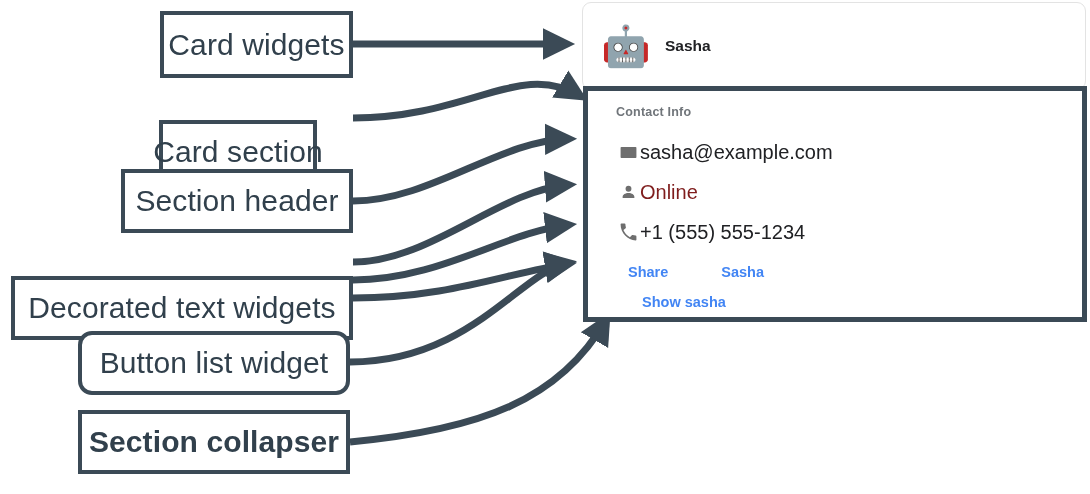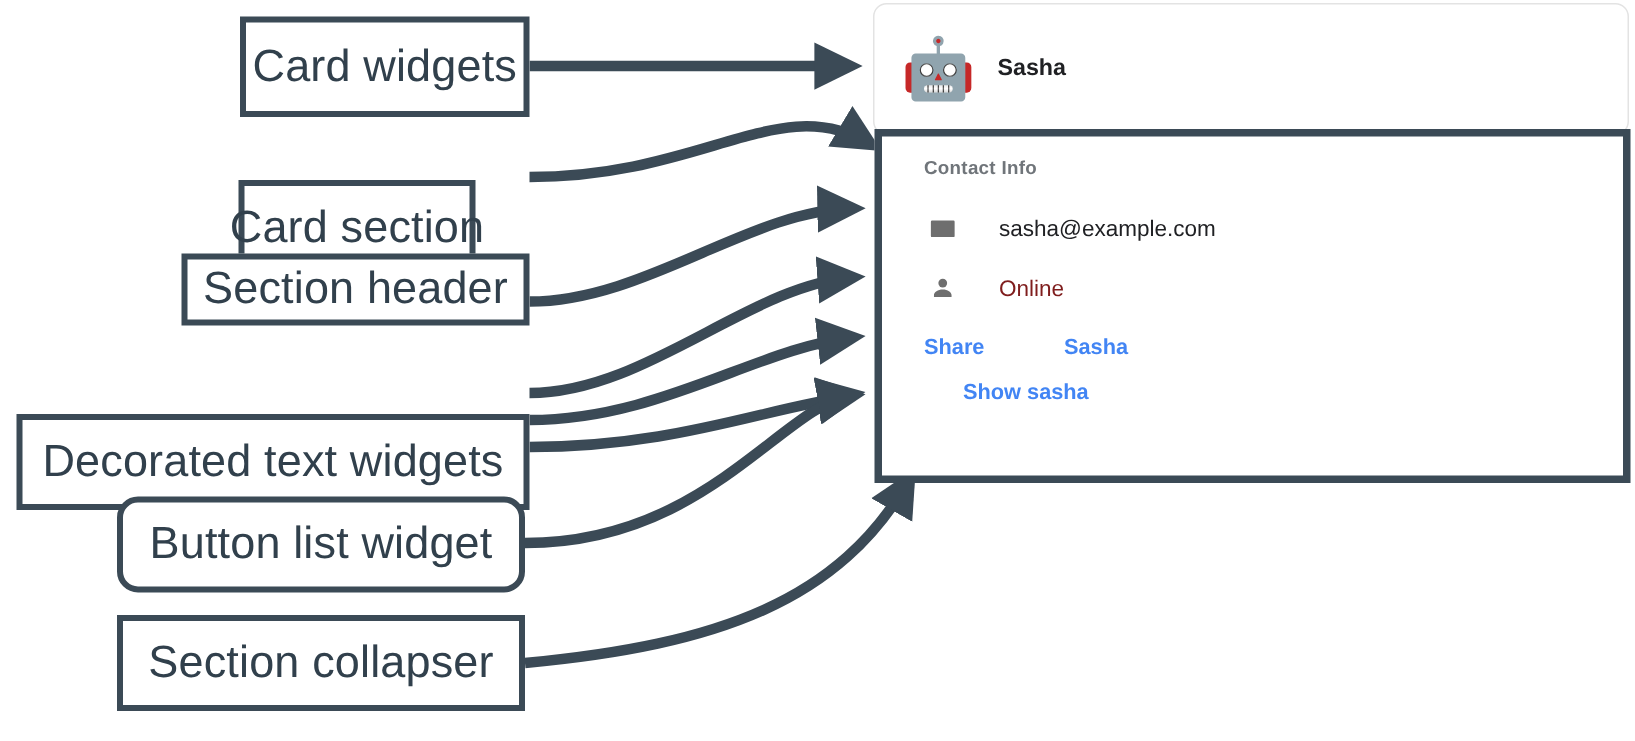--- a/index.html
+++ b/index.html
@@ -122,33 +122,32 @@
   .dt-icon {
     width: 24px;
     height: 24px;
     flex: 0 0 auto;
     display: flex;
     align-items: center;
     justify-content: center;
   }
   .dt-icon svg { display: block; }
   .dt-text {
-    margin-left: 26px;
-    font-size: 15px;
+    font-size: 20px;
     color: #202124;
     line-height: 1;
   }
   .dt-text.status-online { color: #7f1d1d; }
 
   .button-list {
     display: flex;
     align-items: center;
     height: 36px;
     margin-top: 2px;
-    margin-left: 0;
+    margin-left: 12px;
   }
   .btn-link {
     font-size: 14.5px;
     font-weight: bold;
     color: #4285f4;
     cursor: pointer;
   }
   .btn-link + .btn-link { margin-left: 53px; }
 
   .collapser {
@@ -191,33 +190,33 @@
   </svg>
 
   <div class="callout" style="left:160px; top:11px; width:193px; height:67px;">
     <span>Card widgets</span>
   </div>
 
   <div class="callout" style="left:159px; top:86px; width:158px; height:64px;margin-top:34px;">
     <span>Card section</span>
   </div>
 
-  <div class="callout" style="left:121px; top:169px; width:232px; height:48px;">
+  <div class="callout" style="left:121px; top:169px; width:232px; height:64px;">
     <span>Section header</span>
   </div>
 
   <div class="callout" style="left:11px; top:252px; width:342px; height:64px;margin-top:24px;">
     <span>Decorated text widgets</span>
   </div>
 
   <div class="callout" style="left:78px; top:331px; width:272px; height:64px;border-radius:14px;">
     <span>Button list widget</span>
   </div>
 
-  <div class="callout" style="left:78px; top:410px; width:272px; height:64px;">
+  <div class="callout" style="left:78px; top:410px; width:272px; height:64px;font-weight:bold;">
     <span>Section collapser</span>
   </div>
 
   <div id="card">
     <div id="card-header">
       <div class="avatar">🤖</div>
       <div class="header-text">
         <div class="header-title">Sasha</div>
       </div>
     </div>
@@ -240,20 +239,28 @@
       <div class="dt-row">
         <span class="dt-icon">
           <svg width="19" height="19" viewBox="0 0 24 24" fill="#6e6e6e">
             <circle cx="12" cy="7.2" r="3.7"></circle>
             <path d="M12 12.6c-4.1 0-7.4 2.1-7.4 4.7V19h14.8v-1.7c0-2.6-3.3-4.7-7.4-4.7z"></path>
           </svg>
         </span>
         <span class="dt-text status-online">Online</span>
       </div>
 
+      <div class="dt-row">
+        <span class="dt-icon">
+          <svg width="19" height="19" viewBox="0 0 24 24" fill="#6e6e6e">
+            <path d="M6.6 10.8c1.6 3.1 4.1 5.6 7.2 7.2l2.4-2.4c.3-.3.7-.4 1.1-.3 1.2.4 2.4.6 3.7.6.6 0 1 .4 1 1V21c0 .6-.4 1-1 1C11.1 22 2 12.9 2 1.7c0-.6.4-1 1-1h4.1c.6 0 1 .4 1 1 0 1.3.2 2.5.6 3.7.1.4 0 .8-.3 1.1l-2.8 2.3z"></path>
+          </svg>
+        </span>
+        <span class="dt-text">+1 (555) 555-1234</span>
+      </div>
 
       <div class="button-list">
         <span class="btn-link">Share</span>
         <span class="btn-link">Sasha</span>
       </div>
 
       <div class="collapser">Show sasha</div>
 
     </div>
   </div>

